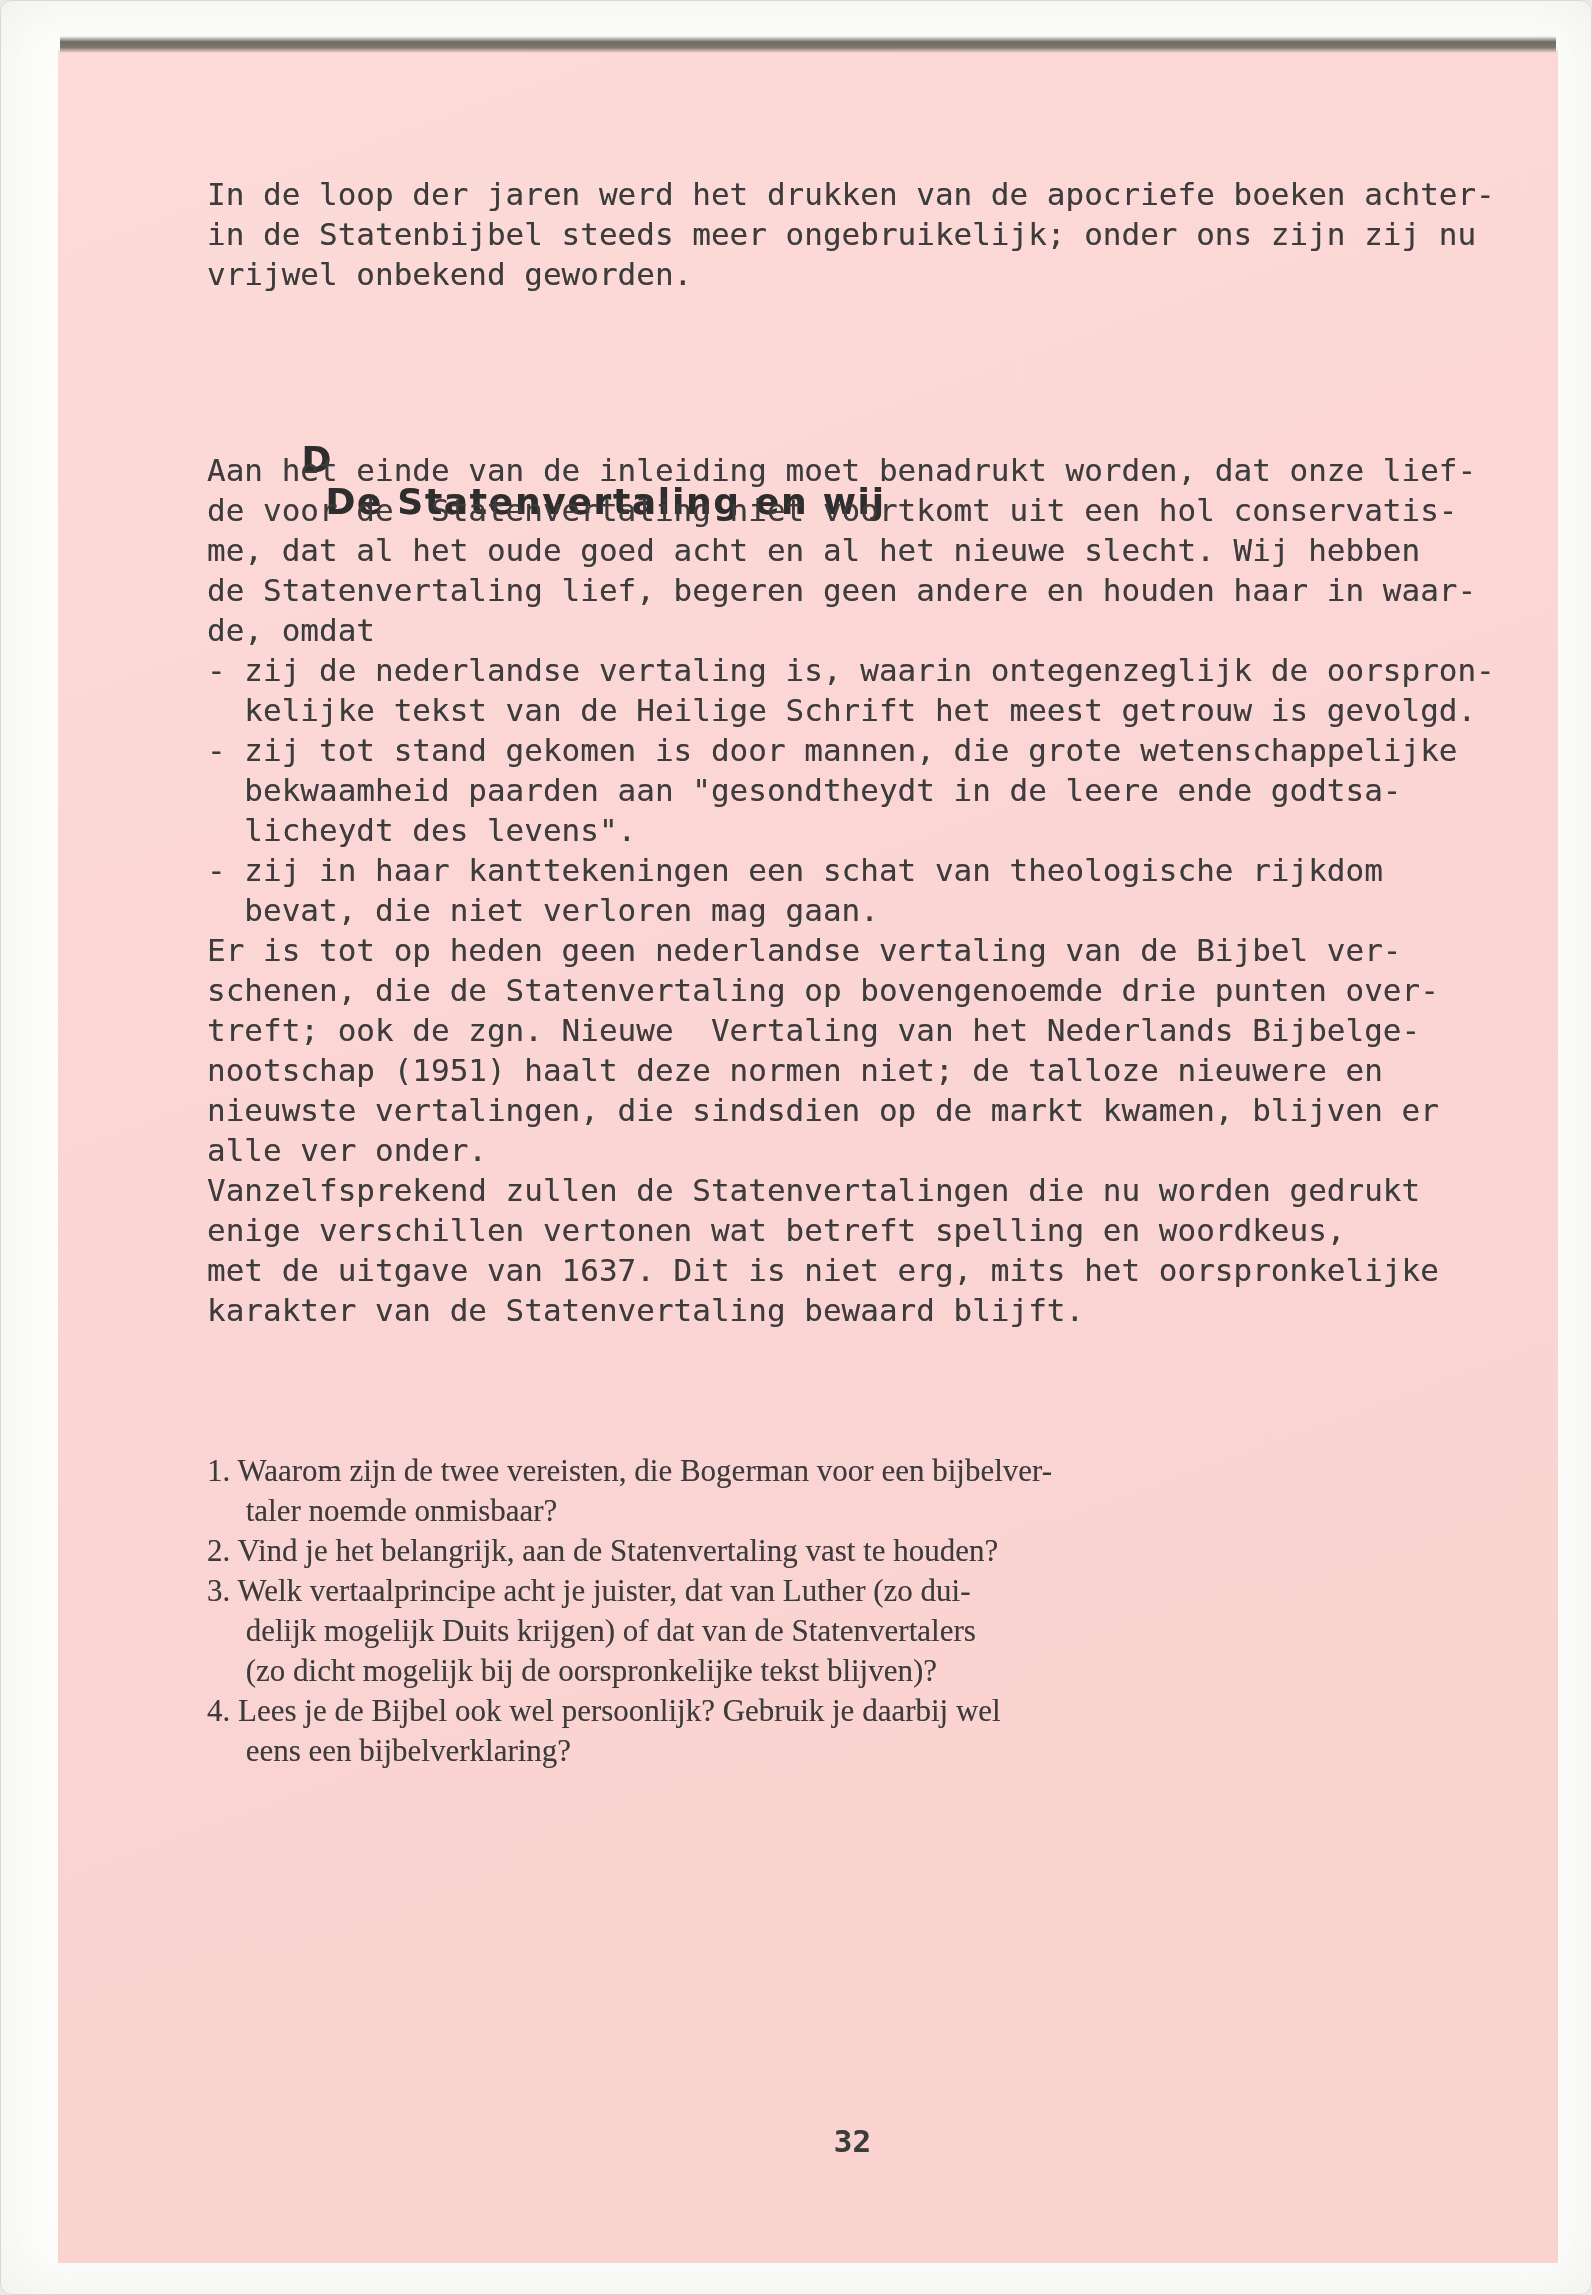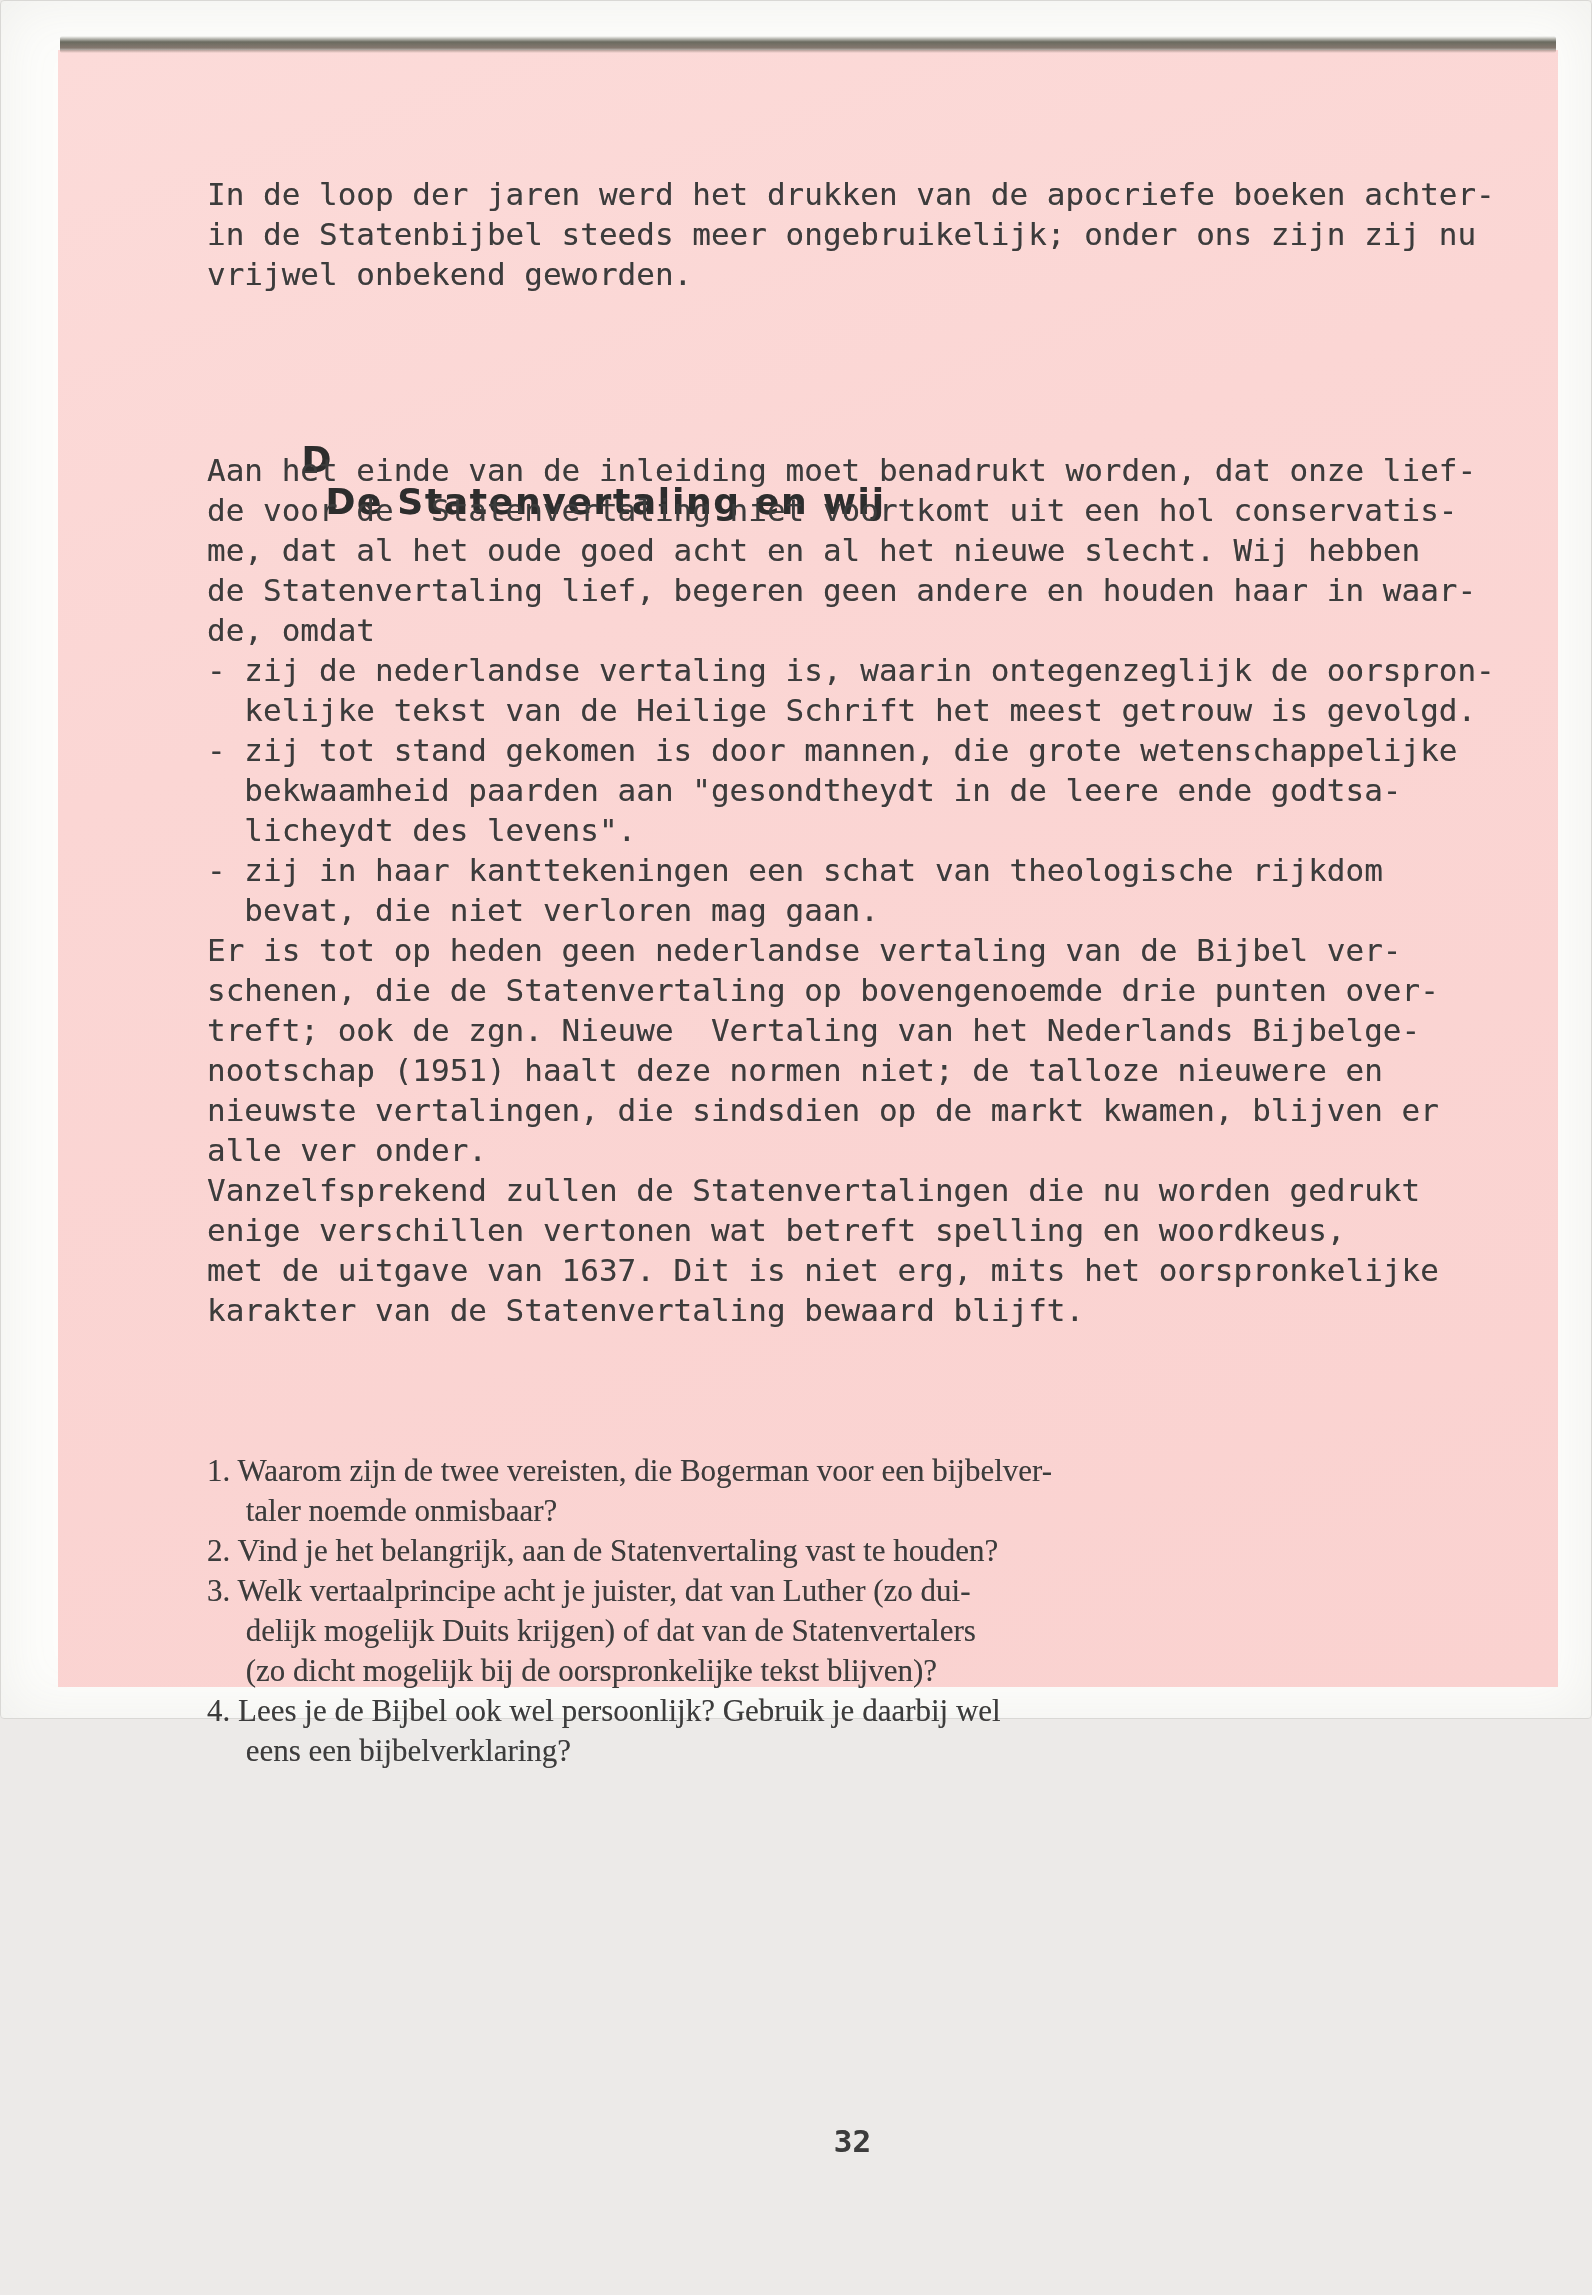--- a/index.html
+++ b/index.html
@@ -4,24 +4,24 @@
 <style>
   * { margin:0; padding:0; box-sizing:border-box; }
   html, body { width:1592px; height:2295px; }
   body {
     background:#eceae8;
     font-family:"DejaVu Sans Mono", monospace;
     overflow:hidden;
   }
   .scan {
     position:relative;
-    width:1592px; height:1719px;
+    width:1592px; height:2295px;
     background:#fdfdfb;
     border:0.9px solid #d9d8d5;
-    border-radius:4px;
+    border-radius:12px;
     box-shadow: inset 0 0 60px rgba(120,115,110,0.10);
   }
   .page {
     position:absolute;
     left:57px; top:49px; right:33px; bottom:31px;
     background:#fbd6d4;
     background-image: linear-gradient(160deg, #fcdbd9 0%, #fbd6d4 35%, #fad2d0 100%);
   }
   .scan-edge {
     position:absolute;

